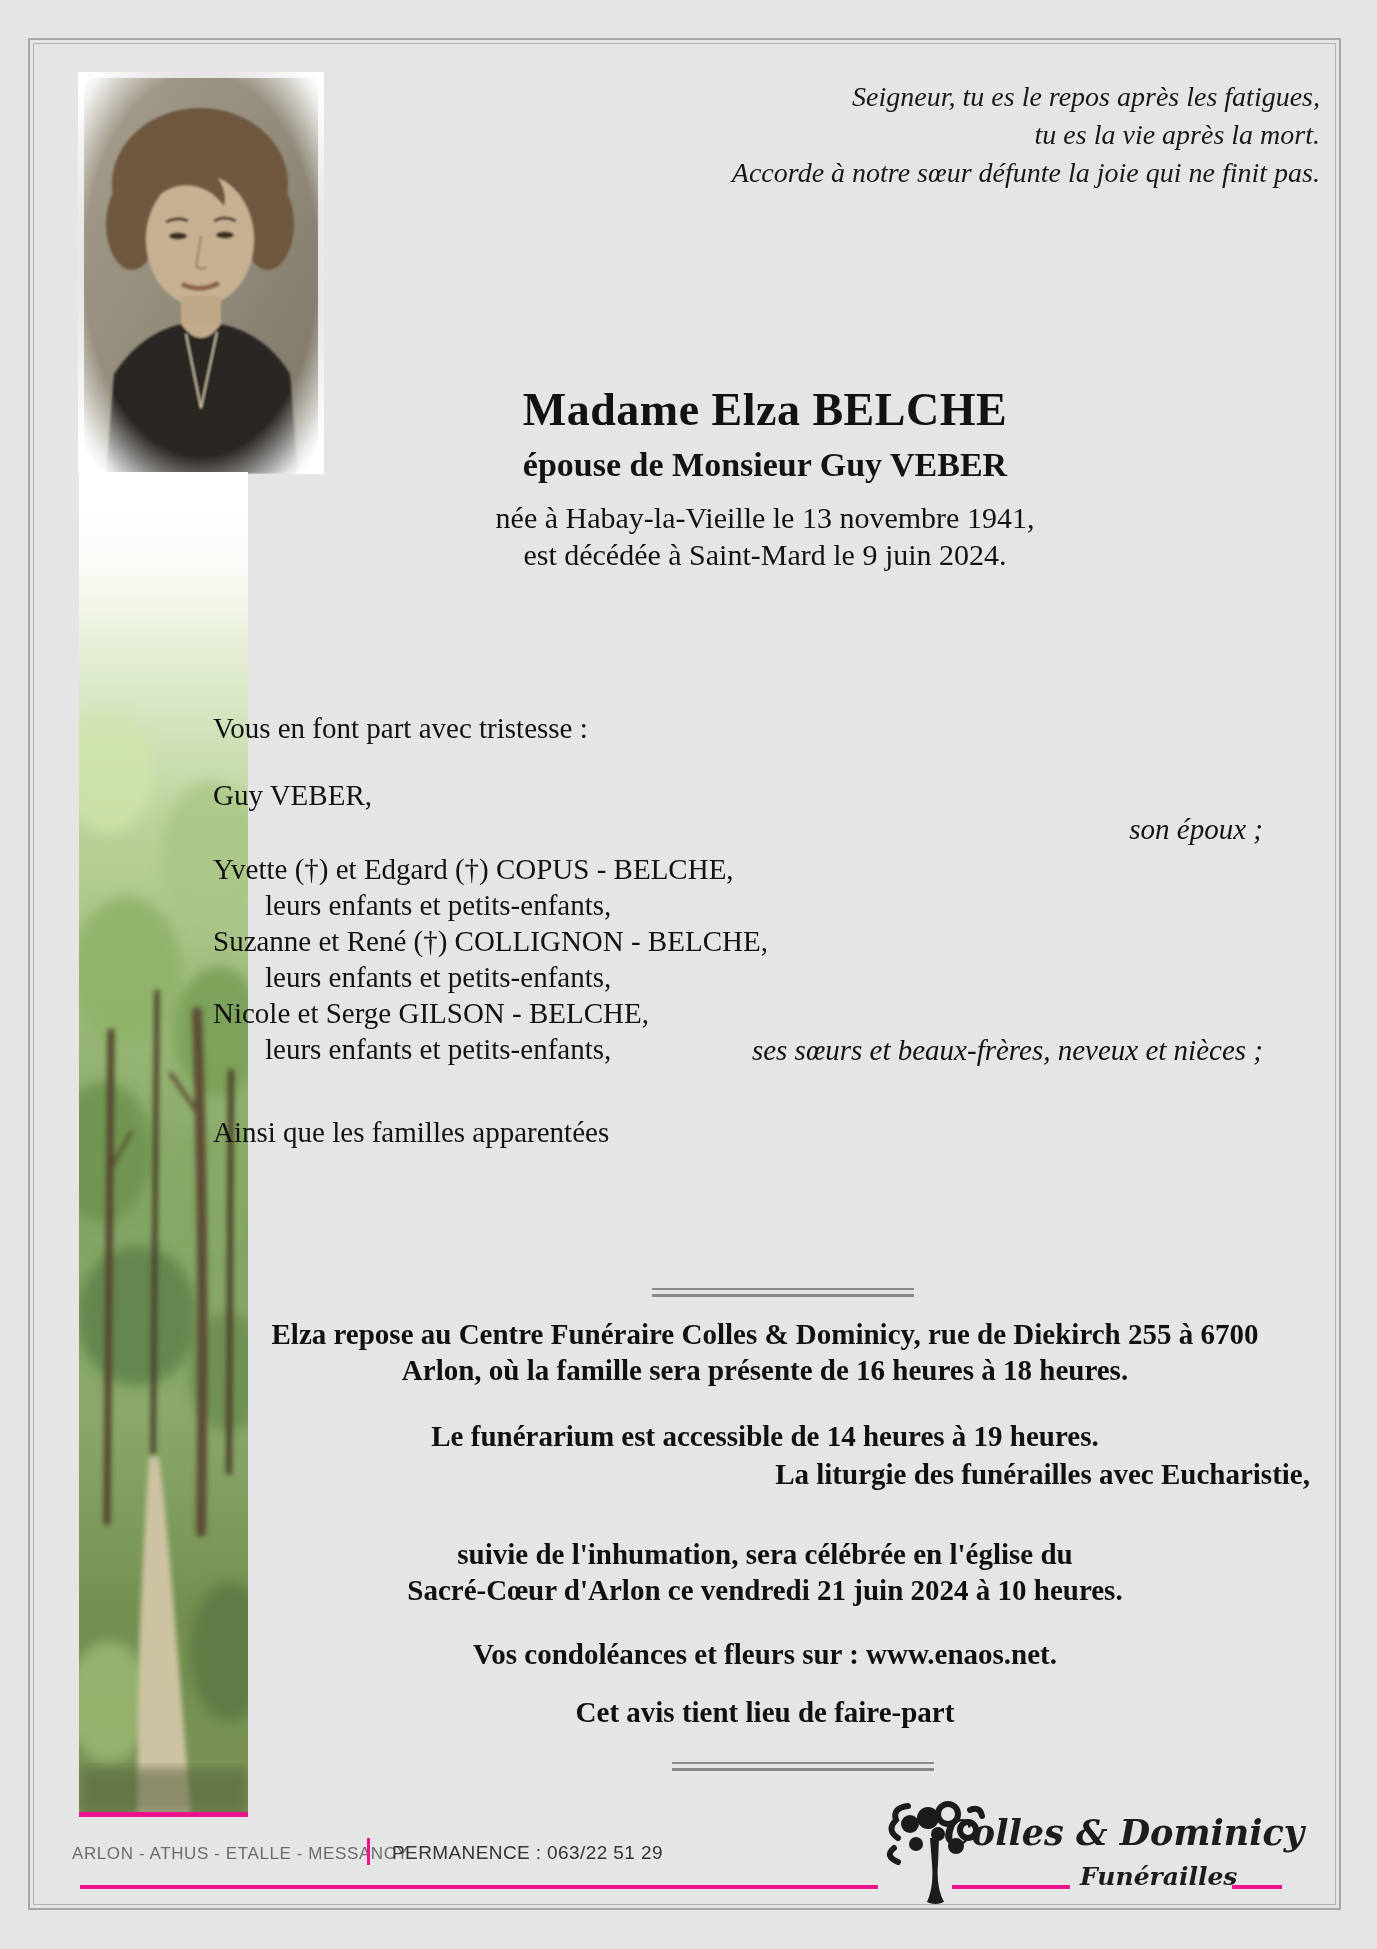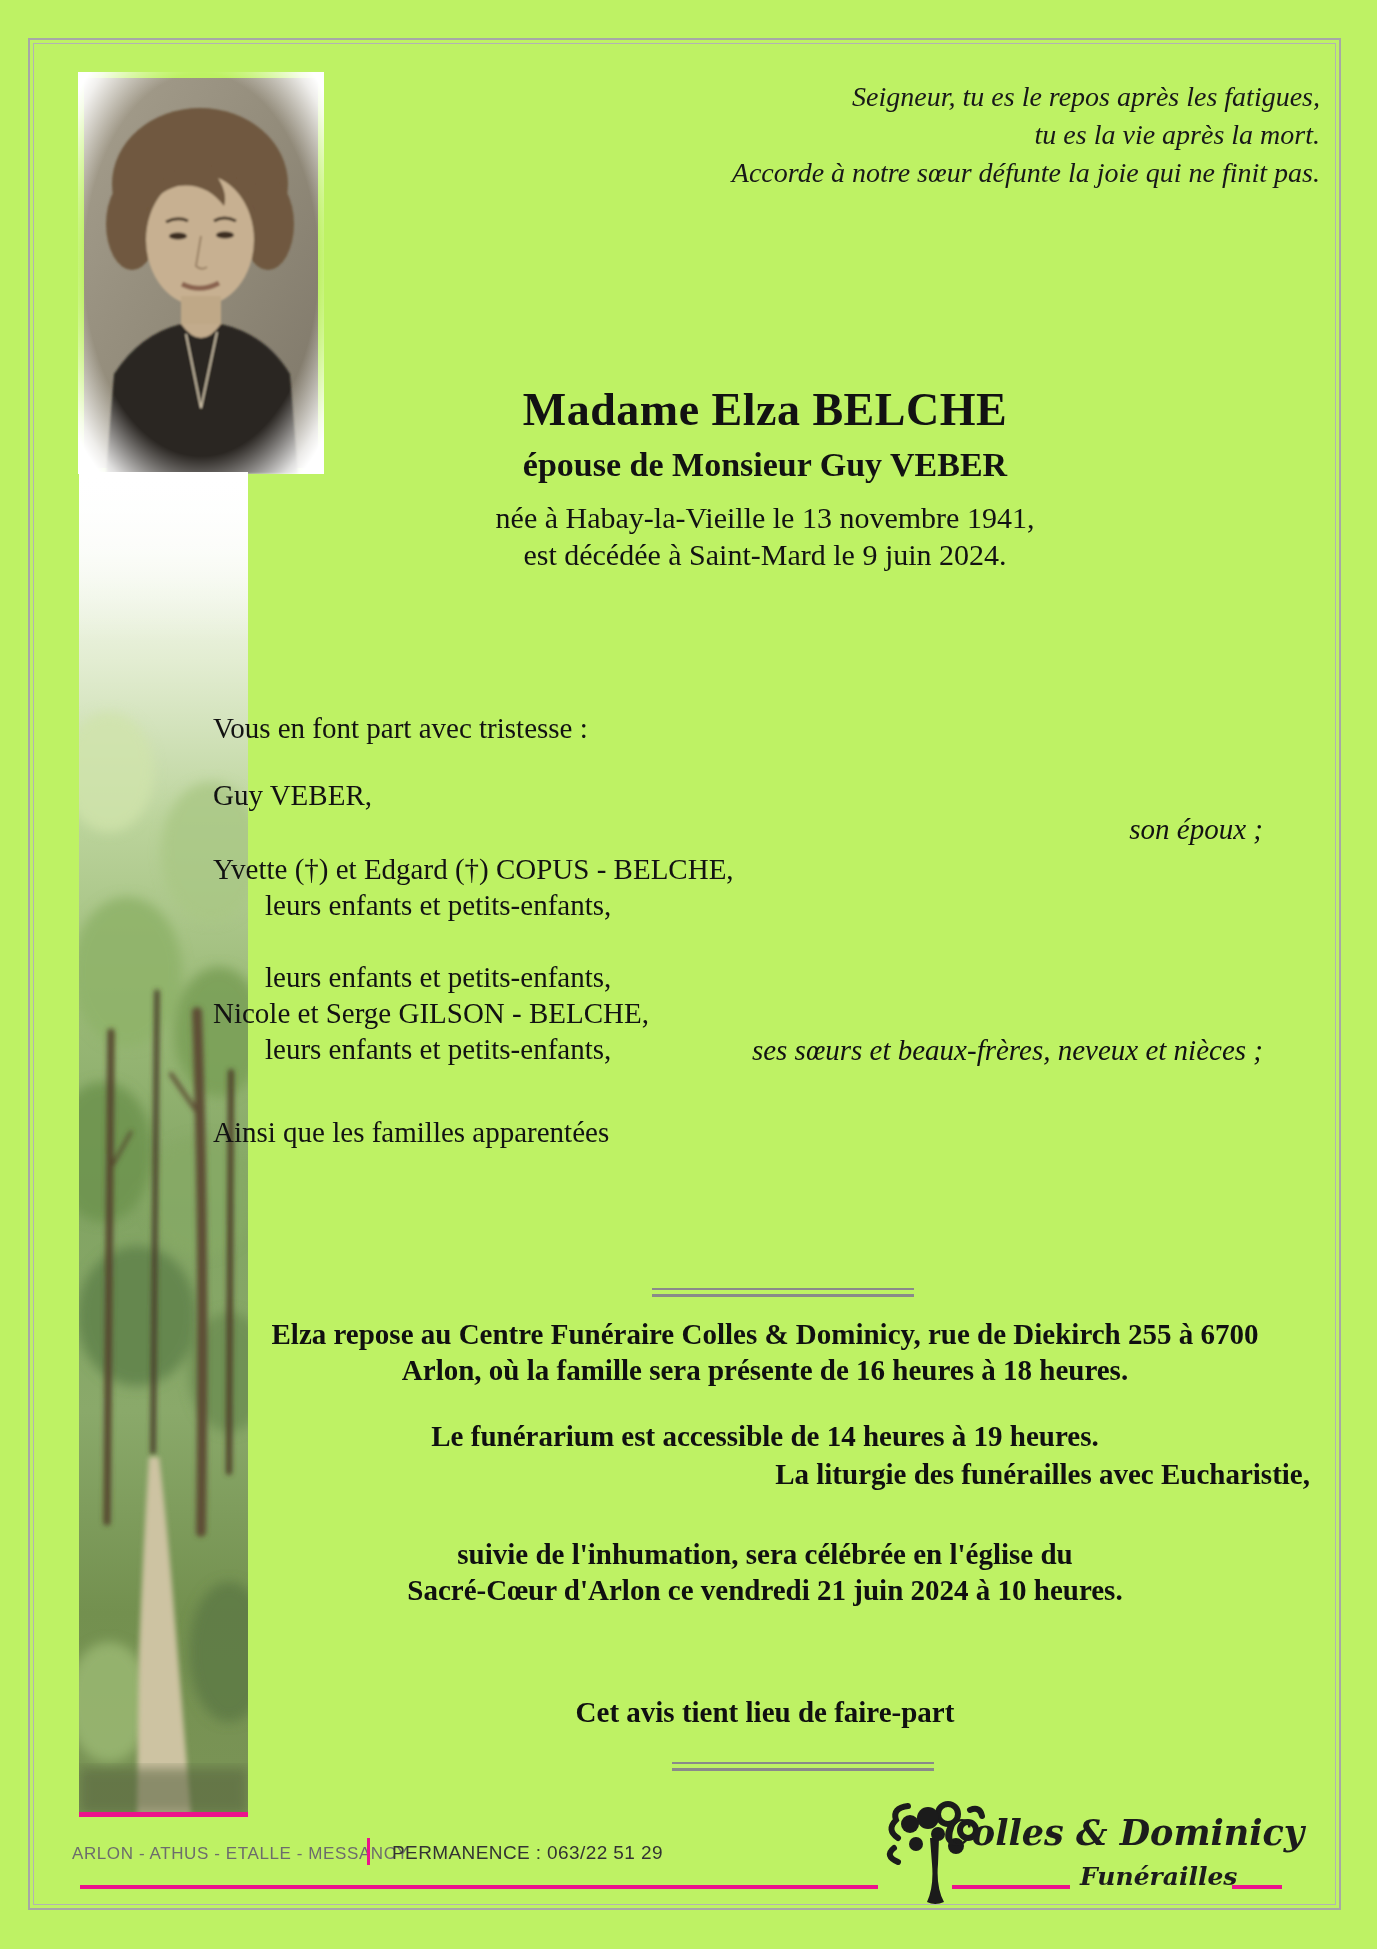--- a/index.html
+++ b/index.html
@@ -1,19 +1,19 @@
 <!DOCTYPE html>
 <html><head>
 <meta charset="utf-8">
 <style>
   html,body{margin:0;padding:0;background:#ffffff;}
   .page{
     position:relative;
     width:1377px;height:1949px;
-    background:#bef264;
+    background:#e5e5e5;
     font-family:"Liberation Serif", serif;
     color:#121212;
     overflow:hidden;
   }
   
   .frame-outer{
     position:absolute;left:28px;top:38px;width:1309px;height:1868px;
     border:2px solid #a7a7a7;
   }
   .frame-inner{
@@ -212,34 +212,36 @@
   <div class="center-col subtitle">épouse de Monsieur Guy VEBER</div>
   <div class="center-col birth">née à Habay-la-Vieille le 13 novembre 1941,</div>
   <div class="center-col death">est décédée à Saint-Mard le 9 juin 2024.</div>
 
   <div class="bodyline intro">Vous en font part avec tristesse :</div>
   <div class="bodyline husband">Guy VEBER,</div>
   <div class="right-ital husband-role">son époux ;</div>
 
   <div class="bodyline f0">Yvette (†) et Edgard (†) COPUS - BELCHE,</div>
   <div class="bodyline f1">leurs enfants et petits-enfants,</div>
+  <div class="bodyline f2">Suzanne et René (†) COLLIGNON - BELCHE,</div>
   <div class="bodyline f3">leurs enfants et petits-enfants,</div>
   <div class="bodyline f4n">Nicole et Serge GILSON - BELCHE,</div>
   <div class="bodyline f5">leurs enfants et petits-enfants,</div>
   <div class="right-ital family-role">ses sœurs et beaux-frères, neveux et nièces ;</div>
   <div class="bodyline outro">Ainsi que les familles apparentées</div>
 
   <div class="rule rule1"></div>
 
   <div class="bold-center rep1">Elza repose au Centre Funéraire Colles &amp; Dominicy, rue de Diekirch 255 à 6700</div>
   <div class="bold-center rep2">Arlon, où la famille sera présente de 16 heures à 18 heures.</div>
   <div class="bold-center fun">Le funérarium est accessible de 14 heures à 19 heures.</div>
   <div class="bold-center lit1">La liturgie des funérailles avec Eucharistie,</div>
   <div class="bold-center lit2">suivie de l'inhumation, sera célébrée en l'église du</div>
   <div class="bold-center lit3">Sacré-Cœur d'Arlon ce vendredi 21 juin 2024 à 10 heures.</div>
+  <div class="bold-center cond">Vos condoléances et fleurs sur : www.enaos.net.</div>
   <div class="bold-center notice">Cet avis tient lieu de faire-part</div>
 
   <div class="rule rule2"></div>
 
   <div class="cities">ARLON - ATHUS - ETALLE - MESSANCY</div>
   <div class="perm-sep"></div>
   <div class="permanence">PERMANENCE : 063/22 51 29</div>
 
   <div class="pinkline pl-a"></div>
   <div class="tree-logo">

